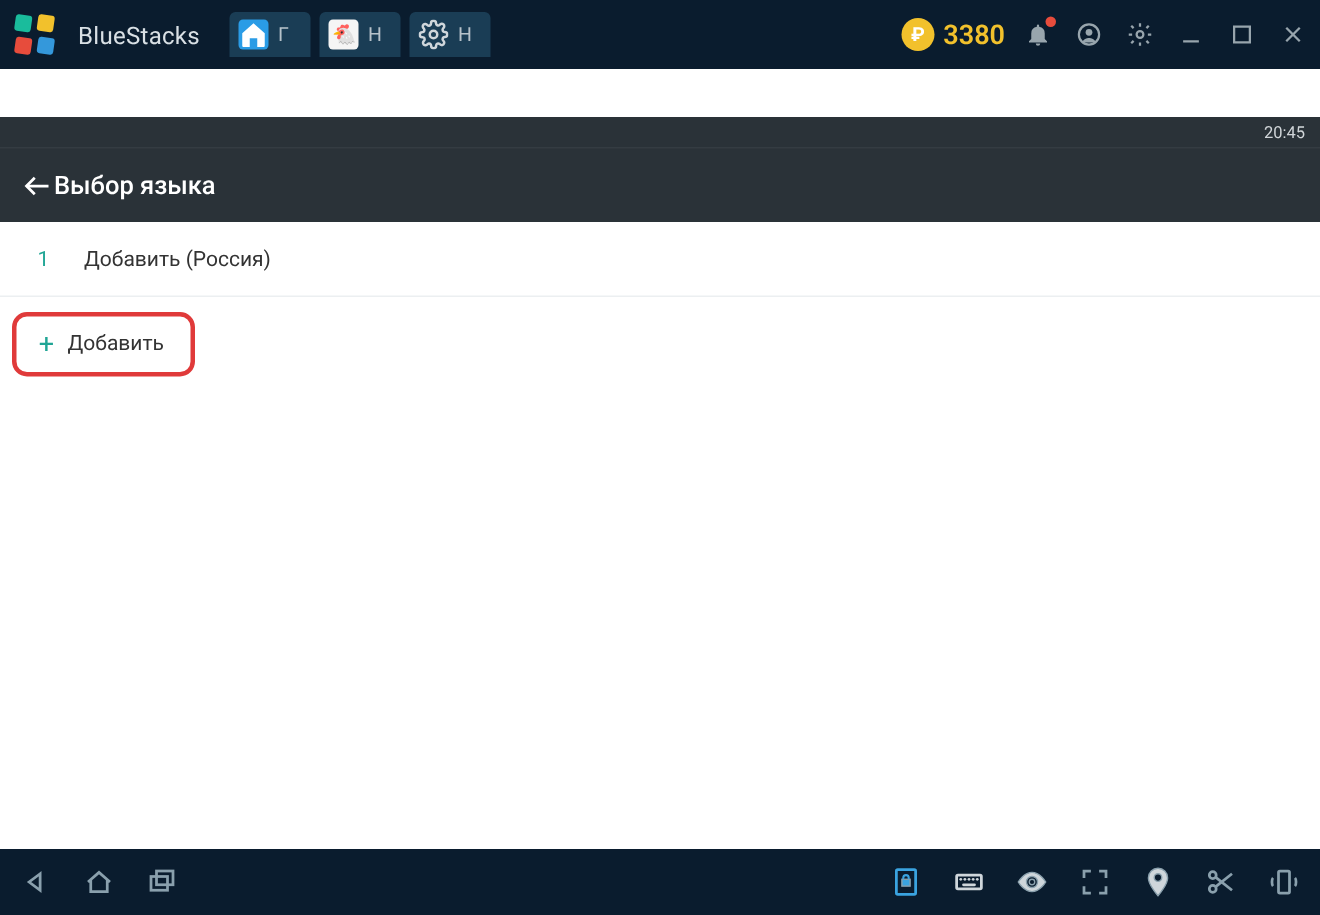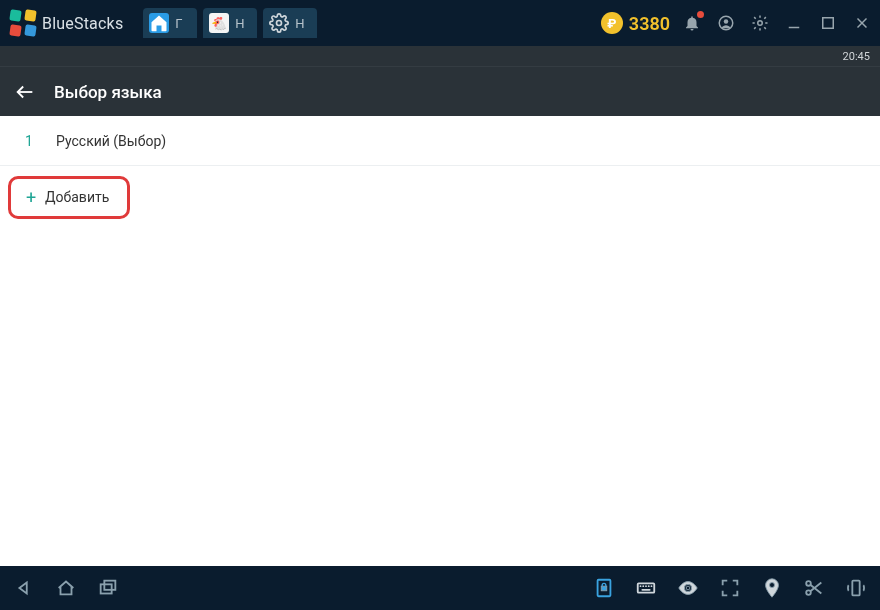--- a/index.html
+++ b/index.html
@@ -20,21 +20,21 @@
   align-items: center;
   height: 46px;
   background: #0a1c2e;
   color: #cfd6db;
   padding: 0 8px;
   gap: 4px;
 }
 .logo {
   display: flex;
   align-items: center;
-  gap: 6px;
+  gap: 16px;
   padding: 0 6px 0 2px;
 }
 .logo-quad {
   width: 26px; height: 26px; position: relative;
 }
 .logo-quad span {
   position: absolute; width: 11px; height: 11px; border-radius: 2px;
 }
 .lq1 { background:#1abc9c; top:0; left:0; transform:rotate(8deg);}
 .lq2 { background:#f2c12c; top:0; right:0; transform:rotate(8deg);}
@@ -64,27 +64,27 @@
 .tbicons { display:flex; align-items:center; gap:14px; color:#98a5ad; }
 .tbicon { width:20px; height:20px; display:flex; align-items:center; justify-content:center; cursor:pointer; }
 .tbicon svg { width:18px; height:18px; }
 .notif-dot { position:relative; }
 .notif-dot::after{content:"";position:absolute;top:-2px;right:-2px;width:7px;height:7px;background:#e74c3c;border-radius:50%;}
 
 
 .clockstrip {
   height:20px; background:#2a3238; color:#d0d5d8;
   display:flex; justify-content:flex-end; align-items:center;
-  padding:0 10px; font-size:11px;
+  padding:0 10px; font-size:11px;margin-top:32px;
 }
 
 
 .appbar {
   height:50px; background:#2a3238; color:#fff;
-  display:flex; align-items:center; padding:0 14px; gap:18px;
+  display:flex; align-items:center; padding:0 14px; 
   border-top:1px solid rgba(255,255,255,.05);
 }
 .appbar .back { width:22px;height:22px;cursor:pointer; display:flex;align-items:center;justify-content:center;}
 .appbar .title { font-size:17px; font-weight:500; }
 
 
 .content { background:#fff; }
 .row {
   display:flex; align-items:center; height:50px;
   padding:0 16px 0 12px; border-bottom:1px solid #eceff1;
@@ -206,21 +206,21 @@
           <line x1="20" y1="12" x2="4" y2="12"></line>
           <polyline points="10 18 4 12 10 6"></polyline>
         </svg>
     </span>
     <span class="title">Выбор языка</span>
   </div>
 
   <div class="content">
     <div class="row">
       <span class="leading">1</span>
-      <span class="label">Русский (Выбор)</span>
+      <span class="label">Добавить (Россия)</span>
     </div>
     <div class="row addrow-outer">
       <div class="add-wrap">
         <div class="add-inner">
           <span class="plus">+</span>
           <span class="label">Добавить</span>
         </div>
       </div>
     </div>
   </div>

